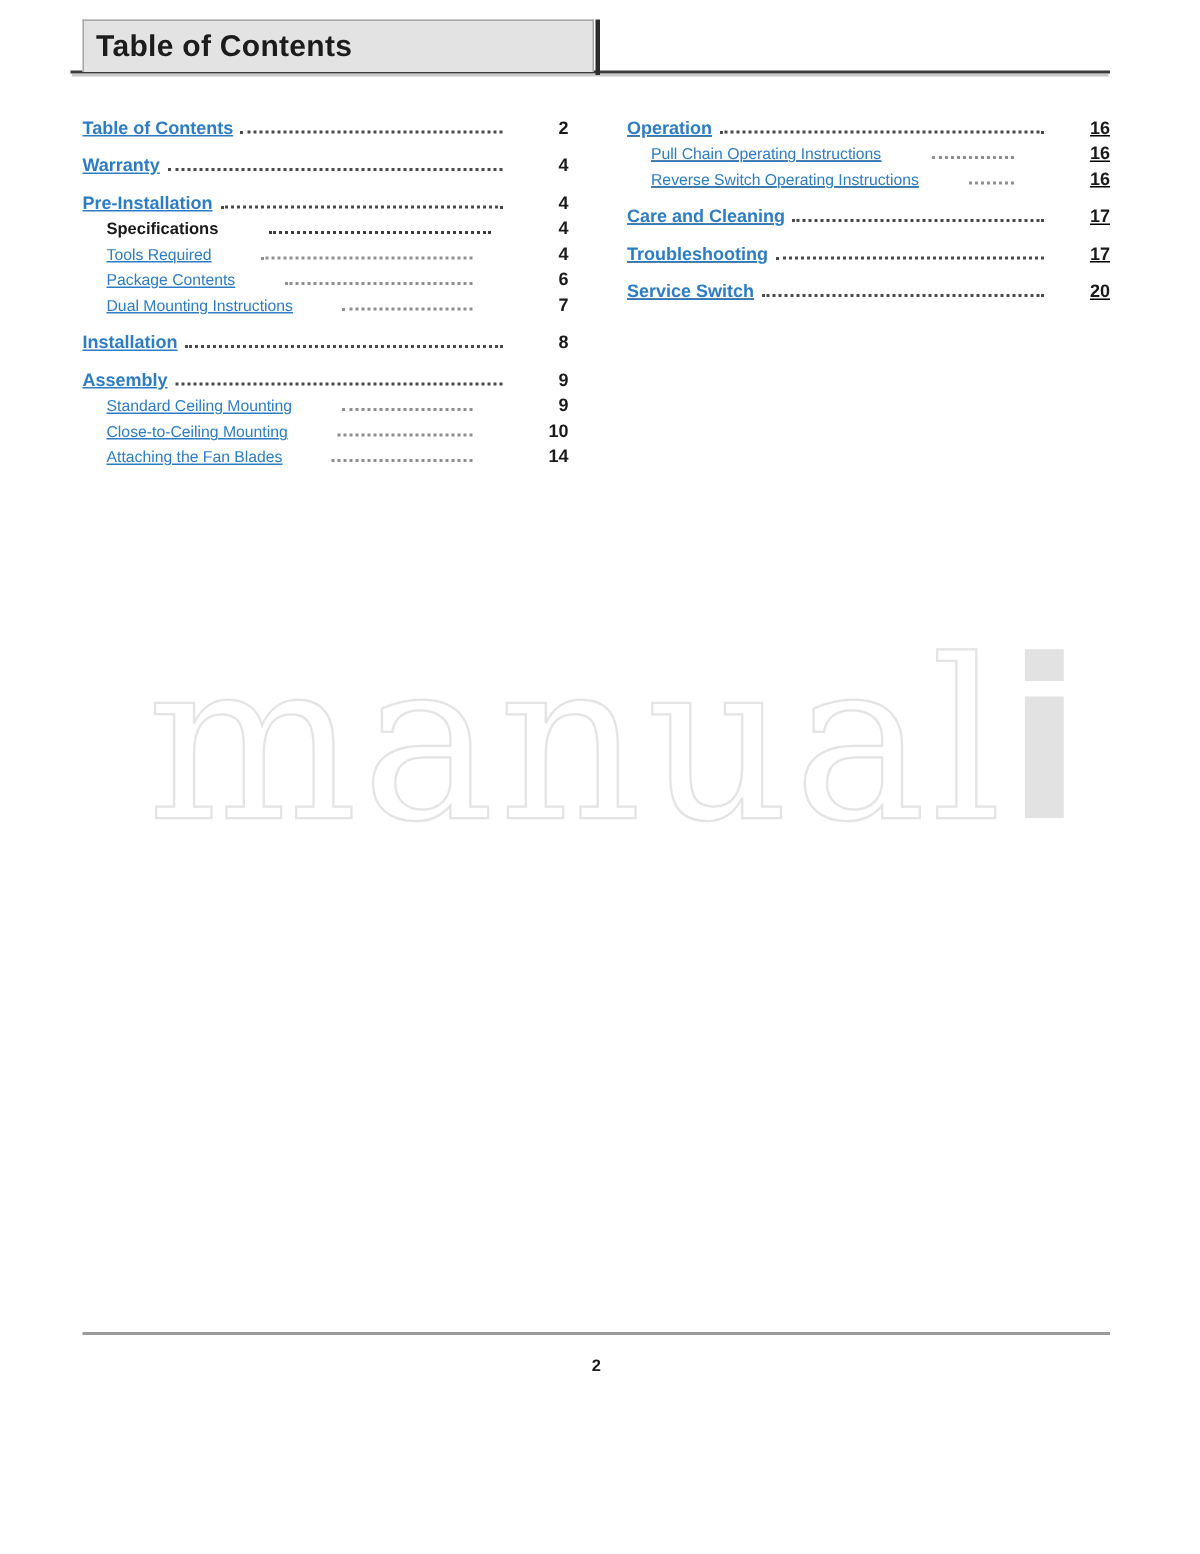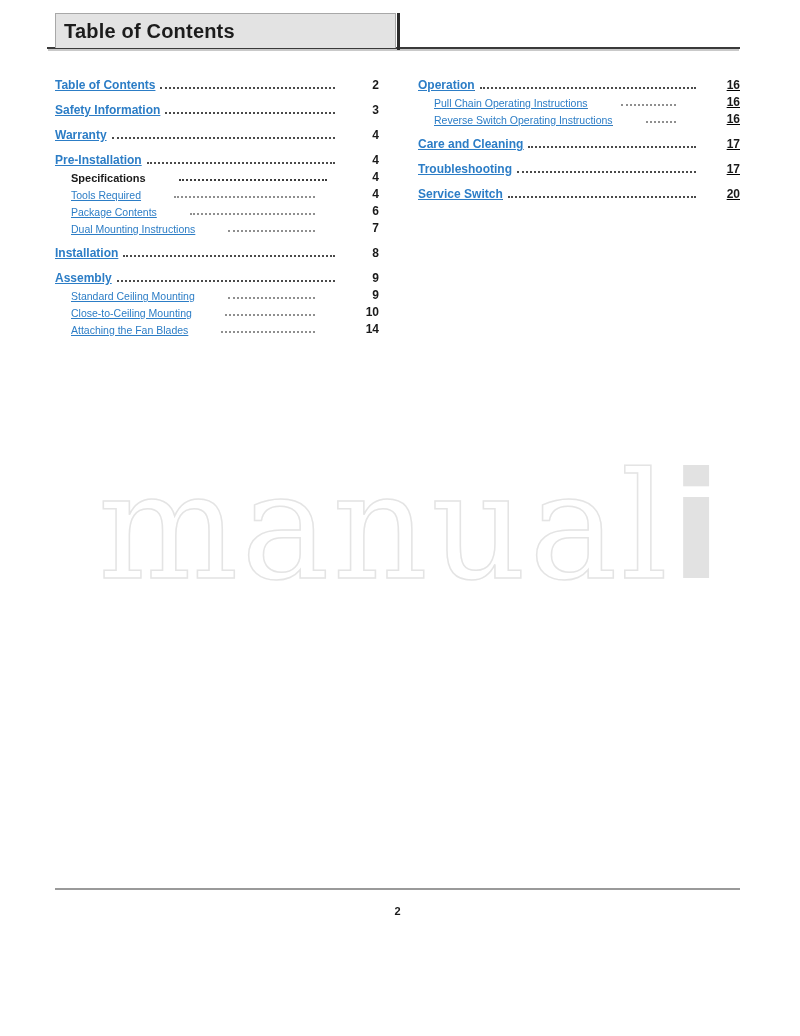--- a/index.html
+++ b/index.html
@@ -77,21 +77,21 @@
     font-size: 12px;
     color: #1a1a1a;
     min-width: 22px;
     text-align: right;
     white-space: nowrap;
   }
 
   
   .watermark {
     position: absolute;
-    left: 98px; top: 453px;
+    left: 98px; top: 420px;
     font-family: "DejaVu Serif", serif;
     font-size: 148px;
     line-height: 1.0;
     letter-spacing: 3px;
     user-select: none;
     white-space: nowrap;
   }
   .wm-outline {
     color: #ffffff;
     -webkit-text-stroke: 1.5px #e4e4e4;
@@ -132,25 +132,20 @@
     <div class="header-vbar"></div>
   </div>
 
   <div class="toc-col toc-left" id="toc-left">
       <div class="toc-row level-0 type-link">
         <span class="toc-label">Table of Contents</span>
         <span class="leader"></span>
         <span class="toc-page">2</span>
       </div>
       <div class="toc-row level-0 type-link">
-        <span class="toc-label">Safety Information</span>
-        <span class="leader"></span>
-        <span class="toc-page">3</span>
-      </div>
-      <div class="toc-row level-0 type-link">
         <span class="toc-label">Warranty</span>
         <span class="leader"></span>
         <span class="toc-page">4</span>
       </div>
       <div class="toc-row level-0 type-link">
         <span class="toc-label">Pre-Installation</span>
         <span class="leader"></span>
         <span class="toc-page">4</span>
       </div>
       <div class="toc-row level-1 type-plain">

